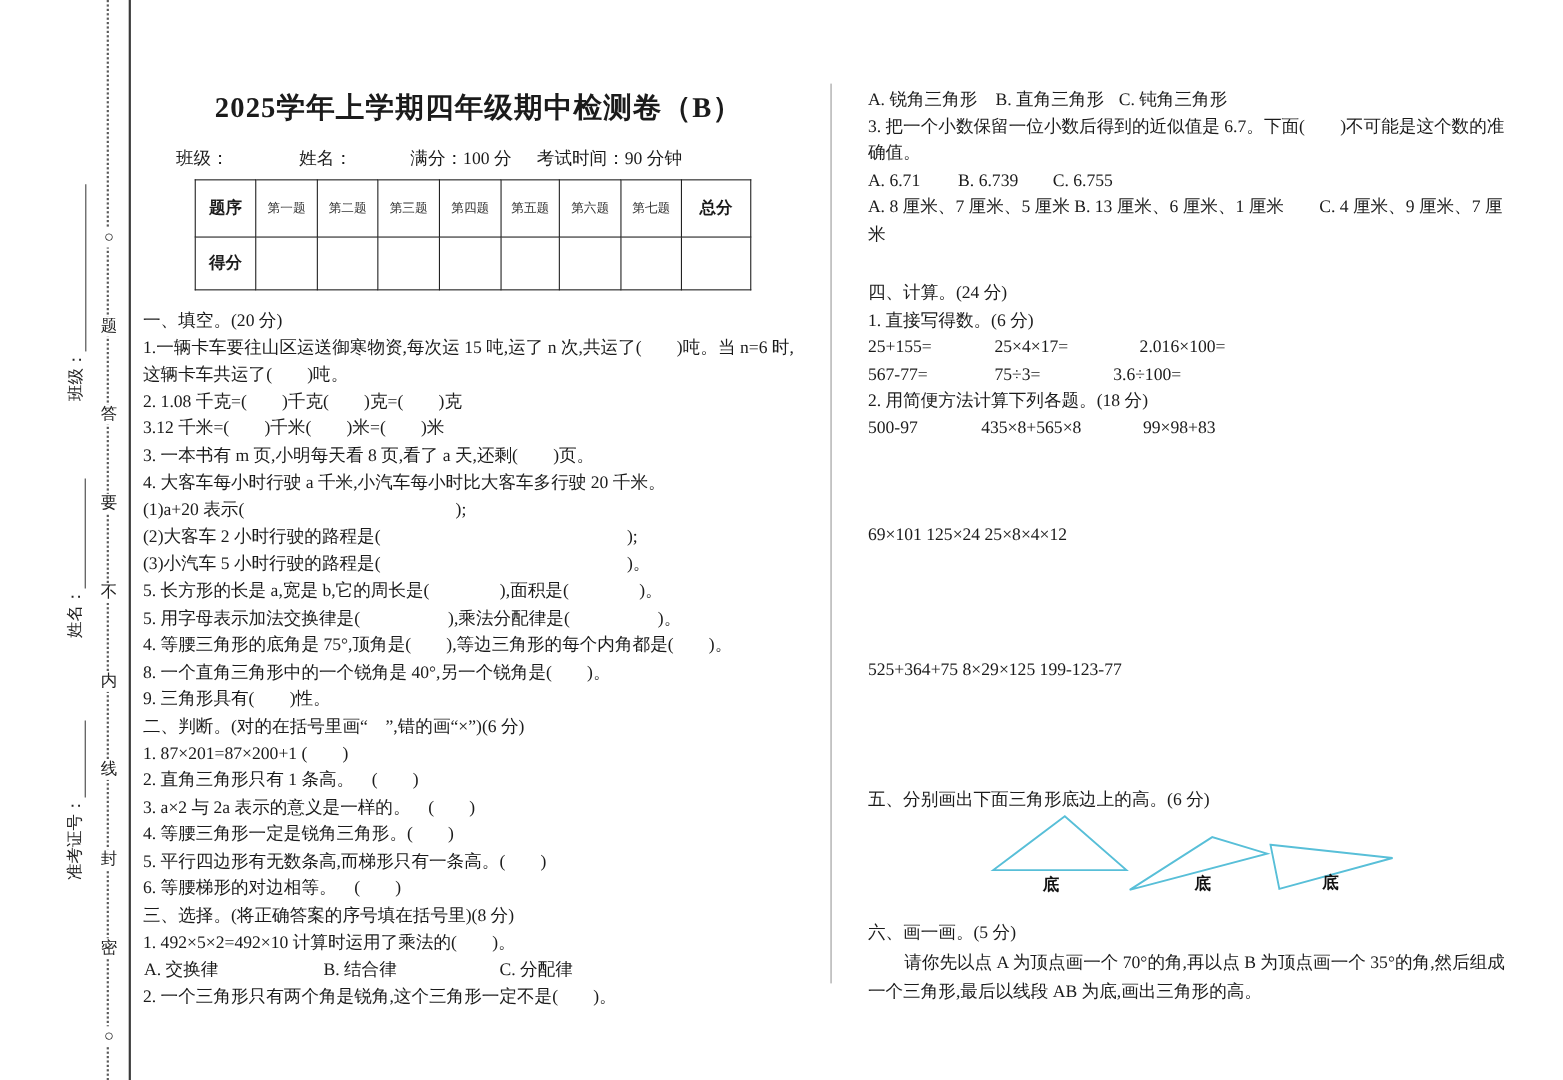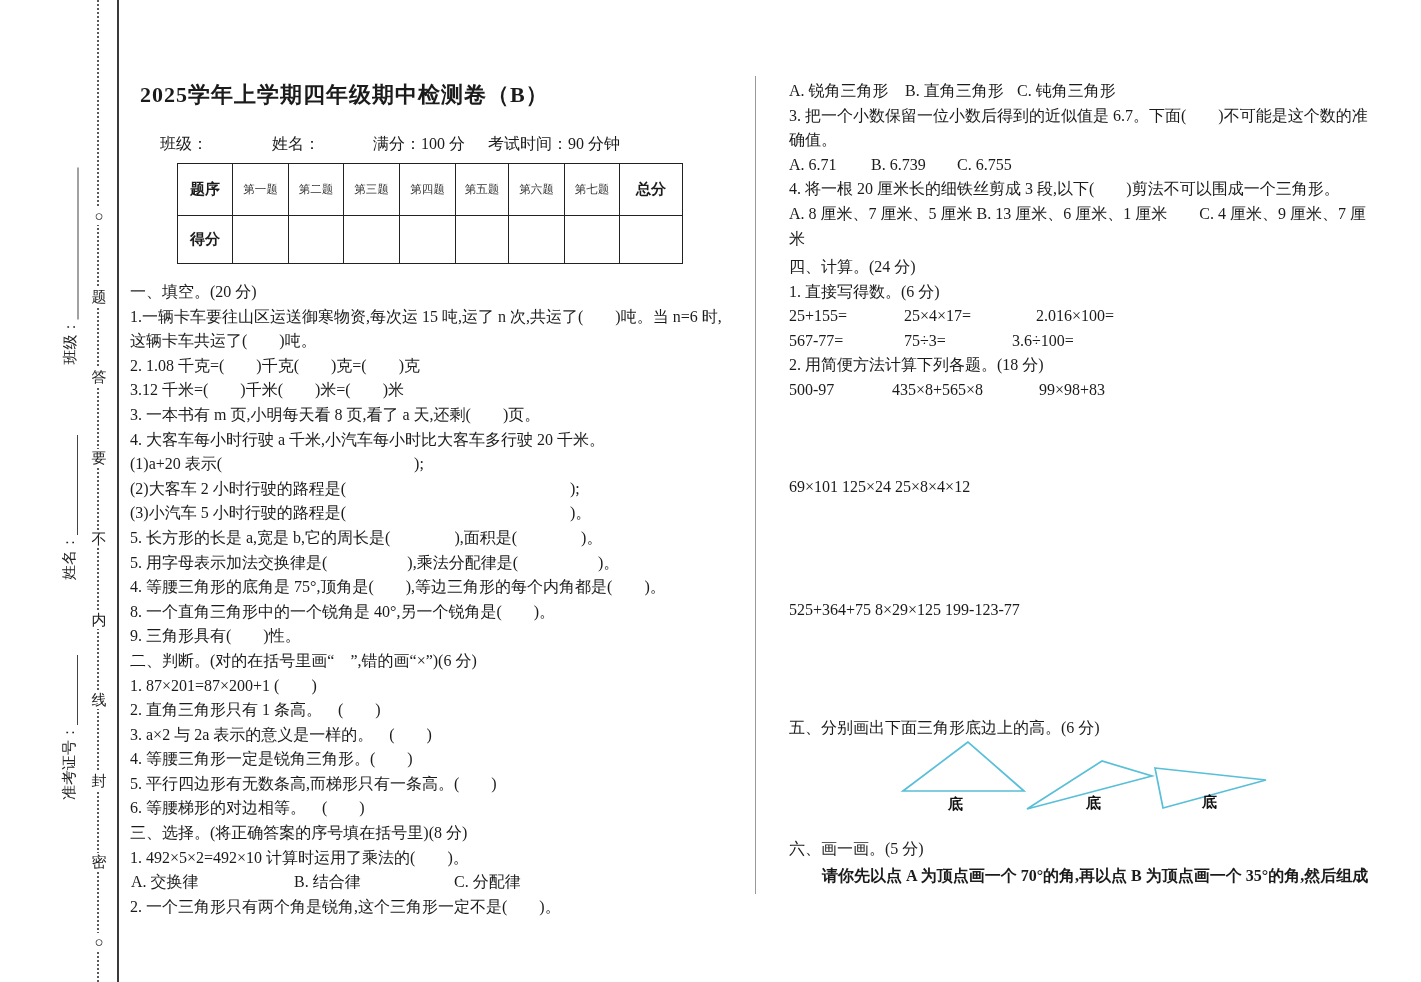--- a/index.html
+++ b/index.html
@@ -7,38 +7,38 @@
         font-family:"Liberation Serif","DejaVu Serif",serif;color:#1b1b1b;}
   
   .seal-dotted{position:absolute;left:97px;top:0;height:982px;width:0;border-left:2px dotted #5a5a5a;}
   .seal-solid{position:absolute;left:117px;top:0;height:982px;width:2px;background:#3a3a3a;}
   .seal-char{position:absolute;left:88px;width:22px;text-align:center;background:#fff;
              font-size:15px;line-height:18px;color:#222;}
   .rot-field{position:absolute;transform:rotate(-90deg);transform-origin:50% 50%;
              white-space:nowrap;font-size:15px;height:18px;line-height:18px;color:#222;}
   .uline{display:inline-block;border-bottom:1.2px solid #444;height:13px;vertical-align:bottom;}
   
-  .title{position:absolute;left:140px;top:80px;width:590px;
-         font-size:22px;font-weight:bold;letter-spacing:1px;white-space:nowrap;}
+  .title{position:absolute;left:140px;top:80px;width:590px;text-align:center;
+         font-size:26px;font-weight:bold;letter-spacing:1px;white-space:nowrap;}
   .info-span{position:absolute;top:134px;font-size:16px;white-space:nowrap;}
   
   table.score{position:absolute;left:177px;top:163px;border-collapse:collapse;table-layout:fixed;}
   table.score th,table.score td{border:1.4px solid #222;padding:0;vertical-align:middle;}
   table.score th{font-weight:bold;font-size:15px;}
   table.score th.small{font-weight:normal;font-size:11.5px;color:#333;}
   .h-row{height:52px;} .s-row{height:48px;}
   
   .col{position:absolute;}
   .line{position:relative;height:24.6px;line-height:24.6px;font-size:16px;white-space:nowrap;}
   .line .opt{position:absolute;top:0;white-space:nowrap;text-align:center;}
   .absline{position:absolute;height:24.6px;line-height:24.6px;font-size:16px;white-space:nowrap;}
   .divider{position:absolute;left:755px;top:76px;width:1px;height:818px;background:#9a9a9a;}
   .base-lbl{position:absolute;font-size:15px;font-weight:bold;color:#111;}
   .tri-svg{position:absolute;left:885px;top:733px;}
-  .indent1{padding-left:33px;font-weight:bold;}
+  .indent1{padding-left:33px;}
 </style>
 </head>
 <body>
 
 <div class="page">
 
   <div class="seal-dotted"></div>
   <div class="seal-solid"></div>
 
   <span class="seal-char" style="top:207px">○</span>
@@ -136,21 +136,20 @@
       <span class="opt" style="left:116px">B. 直角三角形</span>
       <span class="opt" style="left:228px">C. 钝角三角形</span>
     </div>
     <div class="line">3. 把一个小数保留一位小数后得到的近似值是 6.7。下面(　　)不可能是这个数的准</div>
     <div class="line">确值。</div>
     <div class="line">
       <span class="opt" style="left:0">A. 6.71</span>
       <span class="opt" style="left:82px">B. 6.739</span>
       <span class="opt" style="left:168px">C. 6.755</span>
     </div>
-    <div class="line">4. 将一根 20 厘米长的细铁丝剪成 3 段,以下(　　)剪法不可以围成一个三角形。</div>
     <div class="line">A. 8 厘米、7 厘米、5 厘米 B. 13 厘米、6 厘米、1 厘米　　C. 4 厘米、9 厘米、7 厘</div>
     <div class="line">米</div>
   </div>
 
   <div class="col" style="left:789px;top:255px;width:625px;">
     <div class="line">四、计算。(24 分)</div>
     <div class="line">1. 直接写得数。(6 分)</div>
     <div class="line">
       <span class="opt" style="left:0">25+155=</span>
       <span class="opt" style="left:115px">25×4×17=</span>
@@ -186,14 +185,15 @@
     <polygon points="83,9 18,58 139,58" fill="none" stroke-width="1.7" stroke="#58BFD8"></polygon>
     <polygon points="217,28 142,76 267,43" fill="none" stroke-width="1.7" stroke="#58BFD8"></polygon>
     <polygon points="270,35 381,47 278,75" fill="none" stroke-width="1.7" stroke="#58BFD8"></polygon>
   </svg>
   <span class="base-lbl" style="left:948px;top:795px;">底</span>
   <span class="base-lbl" style="left:1086px;top:794px;">底</span>
   <span class="base-lbl" style="left:1202px;top:793px;">底</span>
 
   <div class="absline" style="left:789px;top:837px;">六、画一画。(5 分)</div>
   <div class="absline indent1" style="left:789px;top:864px;">请你先以点 A 为顶点画一个 70°的角,再以点 B 为顶点画一个 35°的角,然后组成</div>
+  <div class="absline" style="left:789px;top:890px;">一个三角形,最后以线段 AB 为底,画出三角形的高。</div>
 
 </div>
 
 </body></html>

